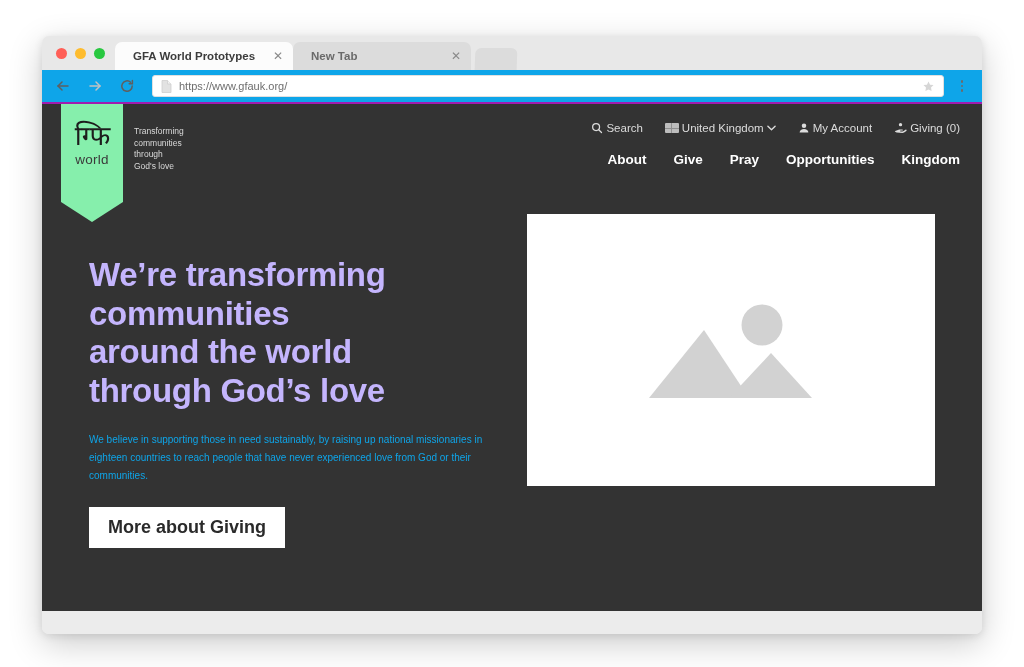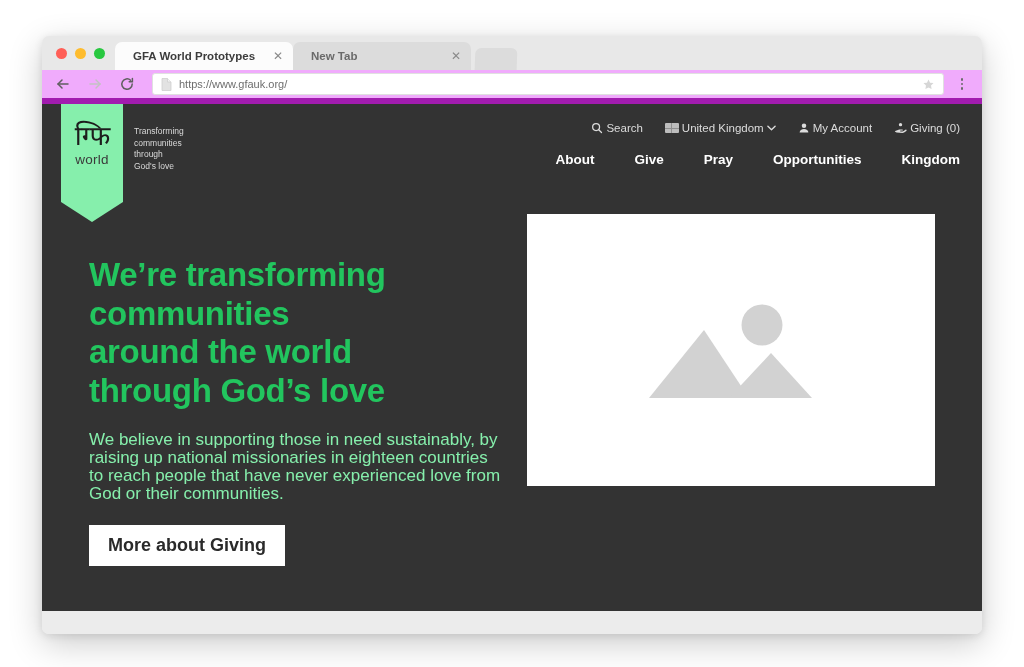--- a/index.html
+++ b/index.html
@@ -86,26 +86,26 @@
     height: 22px;
     background: #dcdcdc;
     border-radius: 6px 6px 0 0;
     margin-left: 4px;
     transform: skewX(-2deg);
   }
 
   
   .toolbar {
     height: 34px;
-    background: #f0abfc;
+    background: #0ea5e9;
     display: flex;
     align-items: center;
     padding: 0 12px 0 10px;
     gap: 10px;
-    border-bottom: 6px solid #a21caf;
+    border-bottom: 2px solid #a21caf;
   }
   .nav-btn {
     width: 22px; height: 22px;
     display: flex; align-items: center; justify-content: center;
     color: #5f5f5f;
   }
   .nav-btn.disabled { color: #c2c2c2; }
   .nav-btn svg { display: block; }
 
   .omnibox {
@@ -206,45 +206,45 @@
     content: ""; position: absolute; background: #8f8f8f;
   }
   .flag-icon::before { left: 0; top: 4.5px; width: 100%; height: 1.5px; }
   .flag-icon::after  { left: 6px; top: 0; width: 1.5px; height: 100%; }
 
   .main-nav {
     position: absolute;
     right: 22px;
     top: 48px;
     display: flex;
-    gap: 40px;
+    gap: 27px;
     font-size: 13.5px;
     font-weight: bold;
     color: #ffffff;
   }
 
   
   .hero {
     position: relative;
     padding-left: 47px;
     padding-top: 42px;
   }
   .hero-title {
     font-size: 33px;
     font-weight: bold;
     line-height: 38.5px;
-    color: #22c55e;
+    color: #c4b5fd;
     letter-spacing: -0.3px;
     max-width: 420px;
   }
   .hero-body {
     margin-top: 21px;
-    font-size: 17px;
+    font-size: 10px;
     line-height: 18px;
-    color: #86efac;
+    color: #0ea5e9;
     max-width: 412px;
   }
   .hero-cta {
     display: inline-block;
     margin-top: 22px;
     background: #ffffff;
     color: #2a2a2a;
     font-size: 18px;
     font-weight: bold;
     padding: 10px 19px;

